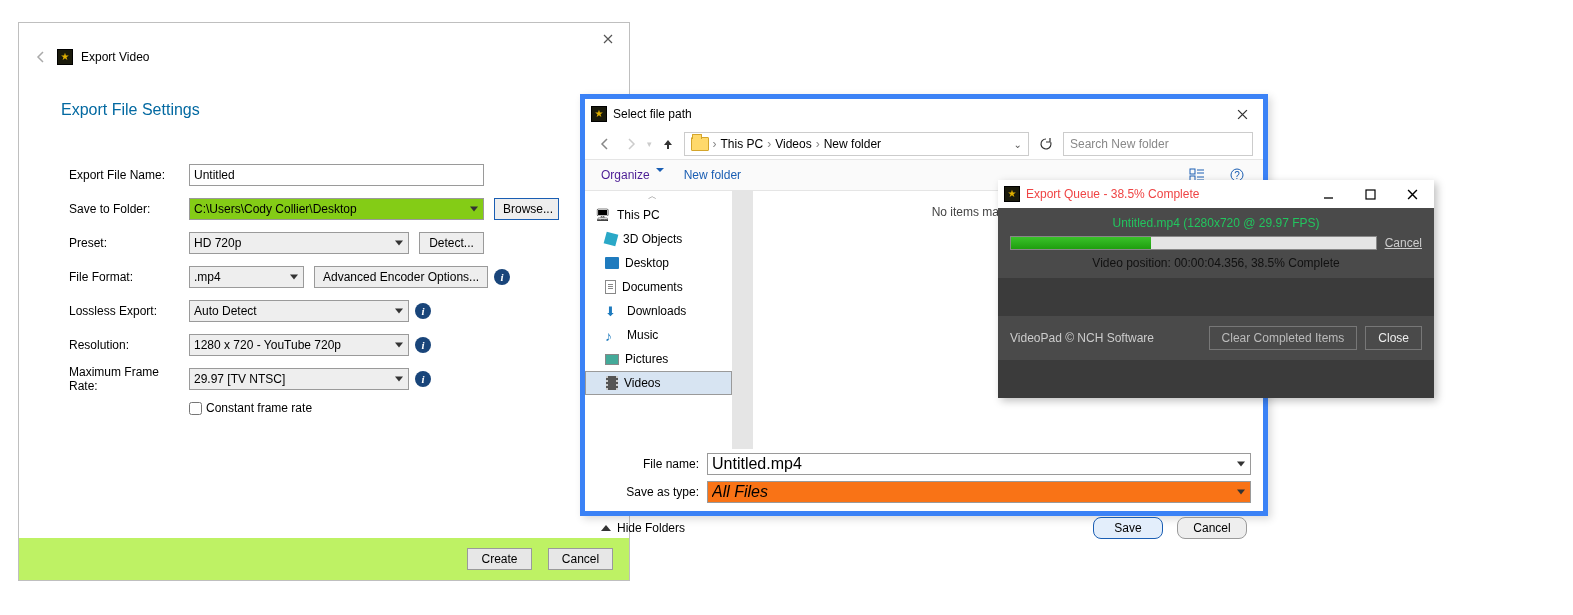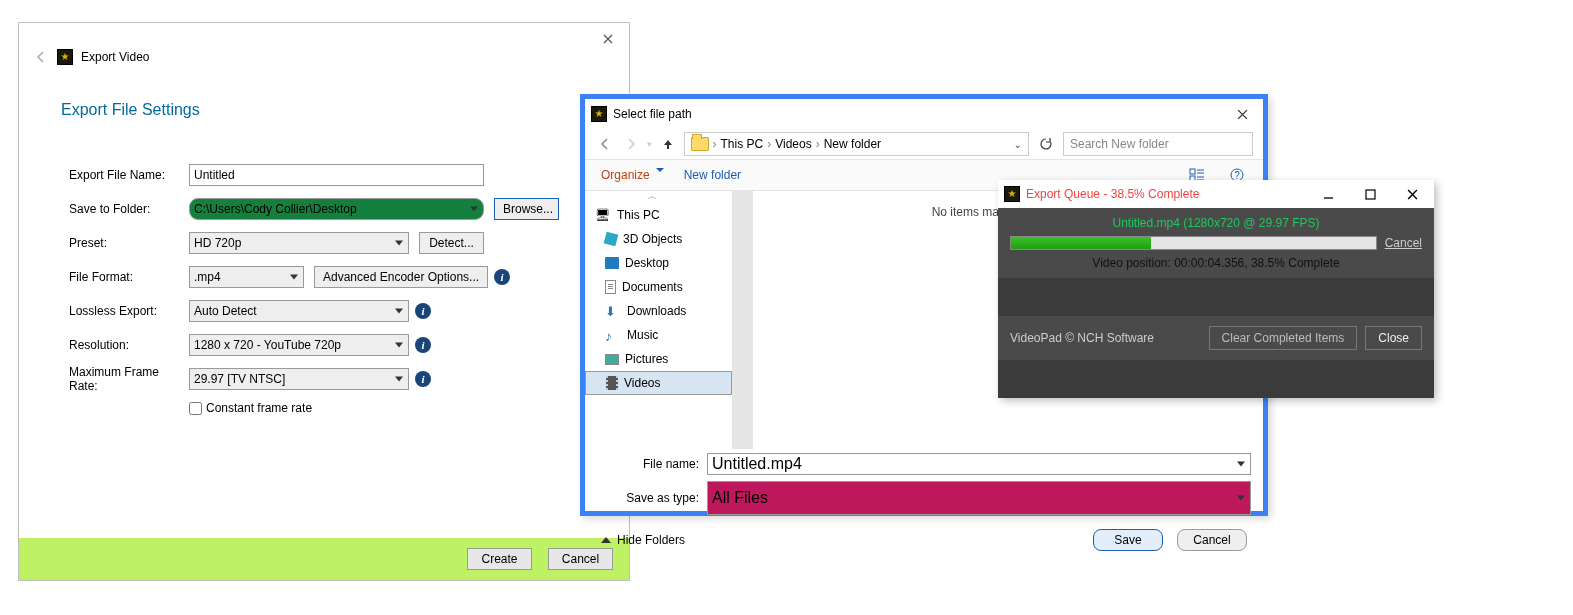--- a/index.html
+++ b/index.html
@@ -40,21 +40,21 @@
   .up-arrow { color:#333; }
   .folder-icon { width:18px; height:14px; background:#ffd96b; border:1px solid #d4a52a; border-radius:1px; position:relative; }
   .folder-icon::before { content:""; position:absolute; top:-4px; left:0; width:8px; height:4px; background:#ffd96b; border:1px solid #d4a52a; border-bottom:none; border-radius:1px 1px 0 0; }
   .breadcrumb { flex:1; height:24px; border:1px solid #ccc; display:flex; align-items:center; padding:0 6px; gap:4px; background:#fff; }
   .crumb { font-size:12px; cursor:pointer; }
   .crumb-sep { color:#888; }
   .bc-dd { margin-left:auto; color:#555; font-size:10px; }
   .refresh { width:22px; height:22px; display:flex; align-items:center; justify-content:center; }
   .search { width:190px; height:24px; border:1px solid #ccc; padding:0 6px; color:#888; font-size:12px; display:flex; align-items:center; }
   .fd-toolbar { height:32px; border-top:1px solid #e5e5e5; border-bottom:1px solid #e5e5e5; background:#fafafa; display:flex; align-items:center; padding:0 16px; gap:20px; }
-  .organize { color:#c2410c; display:flex; align-items:flex-start; gap:4px; }
+  .organize { color:#4c1d95; display:flex; align-items:flex-start; gap:4px; }
   .organize::after { content:""; border-left:4px solid transparent; border-right:4px solid transparent; border-top:4px solid #1a5eb3; margin-left:2px; }
   .newfolder { color:#1a5eb3; }
   .tb-spacer { flex:1; }
   .view-icn { width:20px; height:20px; display:flex; align-items:center; justify-content:center; color:#1a5eb3; }
   .fd-body { display:flex; height:258px; }
   .fd-tree { width:148px; border-right:1px solid #e5e5e5; padding:6px 0; overflow:hidden; position:relative; }
   .scroll-up { position:absolute; top:0; left:0; right:12px; height:10px; display:flex; align-items:center; justify-content:center; color:#888; font-size:9px; }
   .tree-item { height:24px; display:flex; align-items:center; gap:6px; padding-left:20px; font-size:12px; cursor:pointer; }
   .tree-item.root { padding-left:10px; font-weight:normal; }
   .tree-item.sel { background:#d7e4f2; }
@@ -69,21 +69,21 @@
   .icn-pic { width:14px; height:11px; background:#4a9; border:1px solid #888; }
   .icn-vid { width:12px; height:14px; background:#555; border-left:2px dotted #ccc; border-right:2px dotted #ccc; }
   .fd-content { flex:1; position:relative; }
   .fd-resize { width:20px; background:#e5e5e5; }
   .empty-msg { position:absolute; top:14px; left:50%; transform:translateX(-50%); font-size:12px; color:#444; }
   .fd-bottom { padding:4px 12px 0 12px; }
   .fd-field { display:flex; align-items:center; margin-bottom:6px; }
   .fd-field label { width:110px; text-align:right; padding-right:8px; font-size:12px; }
   .fd-field .sel-wrap, .fd-field input { flex:1; }
   .fd-field input { height:22px; border:1px solid #9a9a9a; padding:0 4px; font-size:16px; }
-  .fd-field .sel { width:100%; height:34px; background:#be185d; }
+  .fd-field .sel { width:100%; height:22px; background:#f97316;font-style:italic; }
   .fd-foot { display:flex; align-items:center; padding:8px 16px 14px 16px; }
   .hidefolders { display:flex; align-items:center; gap:6px; font-size:12px; cursor:pointer; }
   .hidefolders::before { content:""; border-left:5px solid transparent; border-right:5px solid transparent; border-bottom:6px solid #333; }
   .fd-foot .spacer{flex:1;}
   .fd-foot .btn { width:70px; height:22px;border-radius:8px; }
   .fd-foot .btn.primary { border:1px solid #1a5eb3; background:#e3eefb; }
 
   
   .eq-win { position:absolute; left:998px; top:180px; width:436px; height:218px; background:#3b3b3b; box-shadow:3px 3px 8px rgba(0,0,0,0.25); }
   .eq-tb { height:28px; background:#fff; display:flex; align-items:center; padding:0 4px 0 6px; gap:6px; }
@@ -126,21 +126,21 @@
   </div>
   <div class="ev-heading">Export File Settings</div>
 
   <div class="ev-form">
     <div class="ev-row">
       <span class="ev-label">Export File Name:</span>
       <input class="txt" style="width: 295px;" value="Untitled">
     </div>
     <div class="ev-row">
       <span class="ev-label">Save to Folder:</span>
-      <span class="sel-wrap" style="width:295px"><input class="sel" style="width: 100%; background: #15803d; border-radius: 9px;" value="C:\Users\Cody Collier\Desktop"></span>
+      <span class="sel-wrap" style="width:295px"><input class="sel" style="width: 100%; background: #84cc16;" value="C:\Users\Cody Collier\Desktop"></span>
       <button class="btn blue" style="margin-left:10px;width:65px">Browse...</button>
     </div>
     <div class="ev-row">
       <span class="ev-label">Preset:</span>
       <span class="sel-wrap" style="width:220px"><input class="sel" style="width: 100%;" value="HD 720p"></span>
       <button class="btn" style="margin-left:10px;width:65px">Detect...</button>
     </div>
     <div class="ev-row">
       <span class="ev-label">File Format:</span>
       <span class="sel-wrap" style="width:115px"><input class="sel" style="width: 100%;" value=".mp4"></span>

